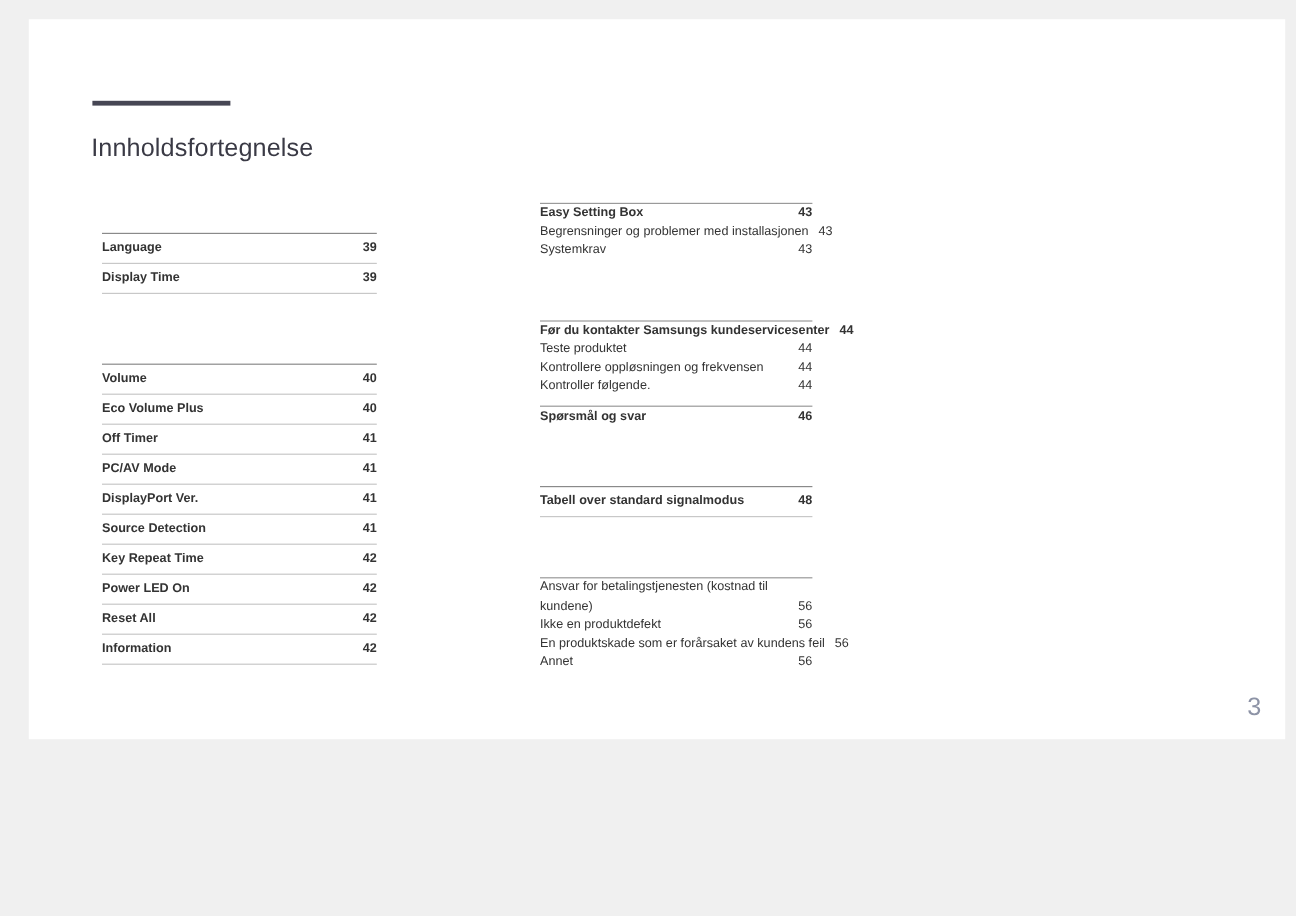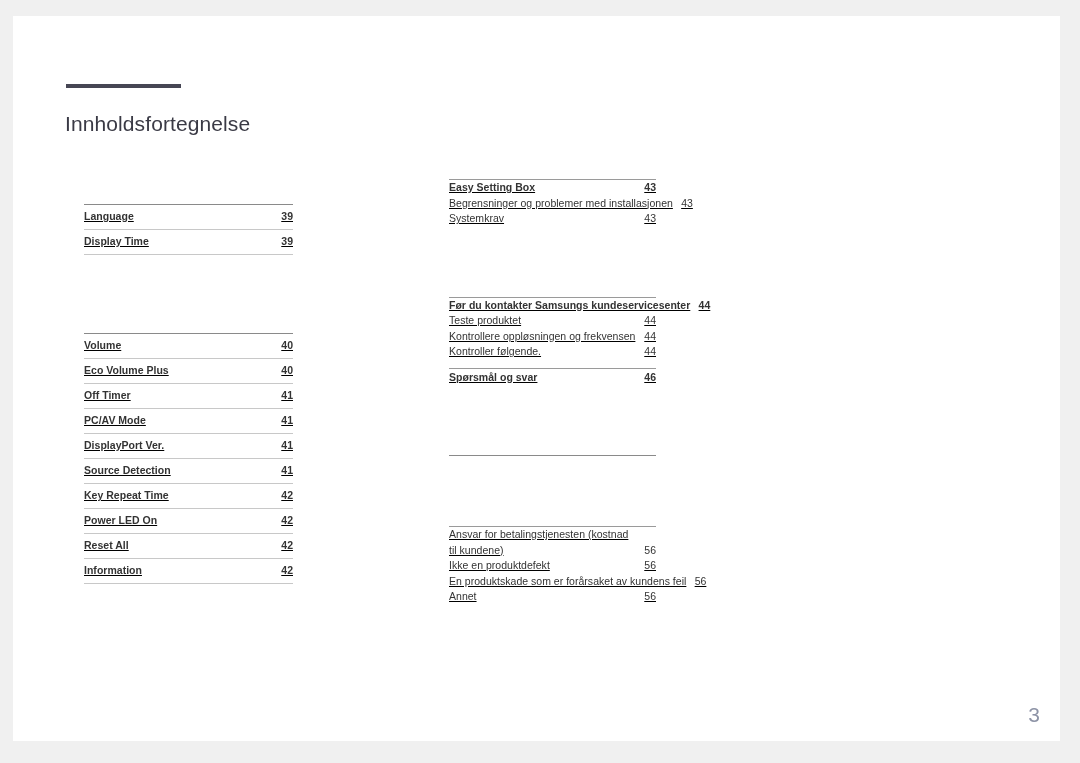--- a/index.html
+++ b/index.html
@@ -10,24 +10,24 @@
   body {
     width: 1080px;
     height: 763px;
     background: #f0f0f0;
     font-family: "Liberation Sans", "DejaVu Sans", sans-serif;
     overflow: hidden;
   }
 
   .page {
     position: absolute;
-    left: 13px;
+    left: 24px;
     top: 16px;
     width: 1047px;
-    height: 725px;
+    height: 600px;
     background: #ffffff;
     box-sizing: border-box;
   }
 
   
   .title-rule {
     position: absolute;
     left: 53px;
     top: 68px;
     width: 115px;
@@ -46,21 +46,21 @@
   }
 
   
   .col {
     position: absolute;
     top: 0;
   }
   .col-left  { left: 53px;  width: 245px; }
   .col-right { left: 418px; width: 243px; }
 
-  .section { margin: 18px; text-decoration: underline; }
+  .section { margin: 8px; }
 
   .section-head {
     color: #cd6249;
     font-size: 13.5px;
     font-weight: 400;
     line-height: 17px;
     letter-spacing: 0.05px;
     margin: 0 0 8px 0;
   }
 
@@ -253,20 +253,24 @@
           <div class="row lvl1 ruled-above">
             <span class="label">Spørsmål og svar</span>
             <span class="pageno">46</span>
           </div>
         </div>
       </div>
       <div class="gap-md"></div>
       <div class="section">
         <div class="section-head"></div>
         <div class="rows sep">
+          <div class="row lvl1">
+            <span class="label">Tabell over standard signalmodus</span>
+            <span class="pageno">48</span>
+          </div>
         </div>
       </div>
       <div class="gap-md"></div>
       <div class="section">
         <div class="section-head"></div>
         <div class="rows tight">
           <div class="row lvl2 twoline">
             <span class="label wrap">Ansvar for betalingstjenesten (kostnad til kundene)</span>
             <span class="pageno">56</span>
           </div>

